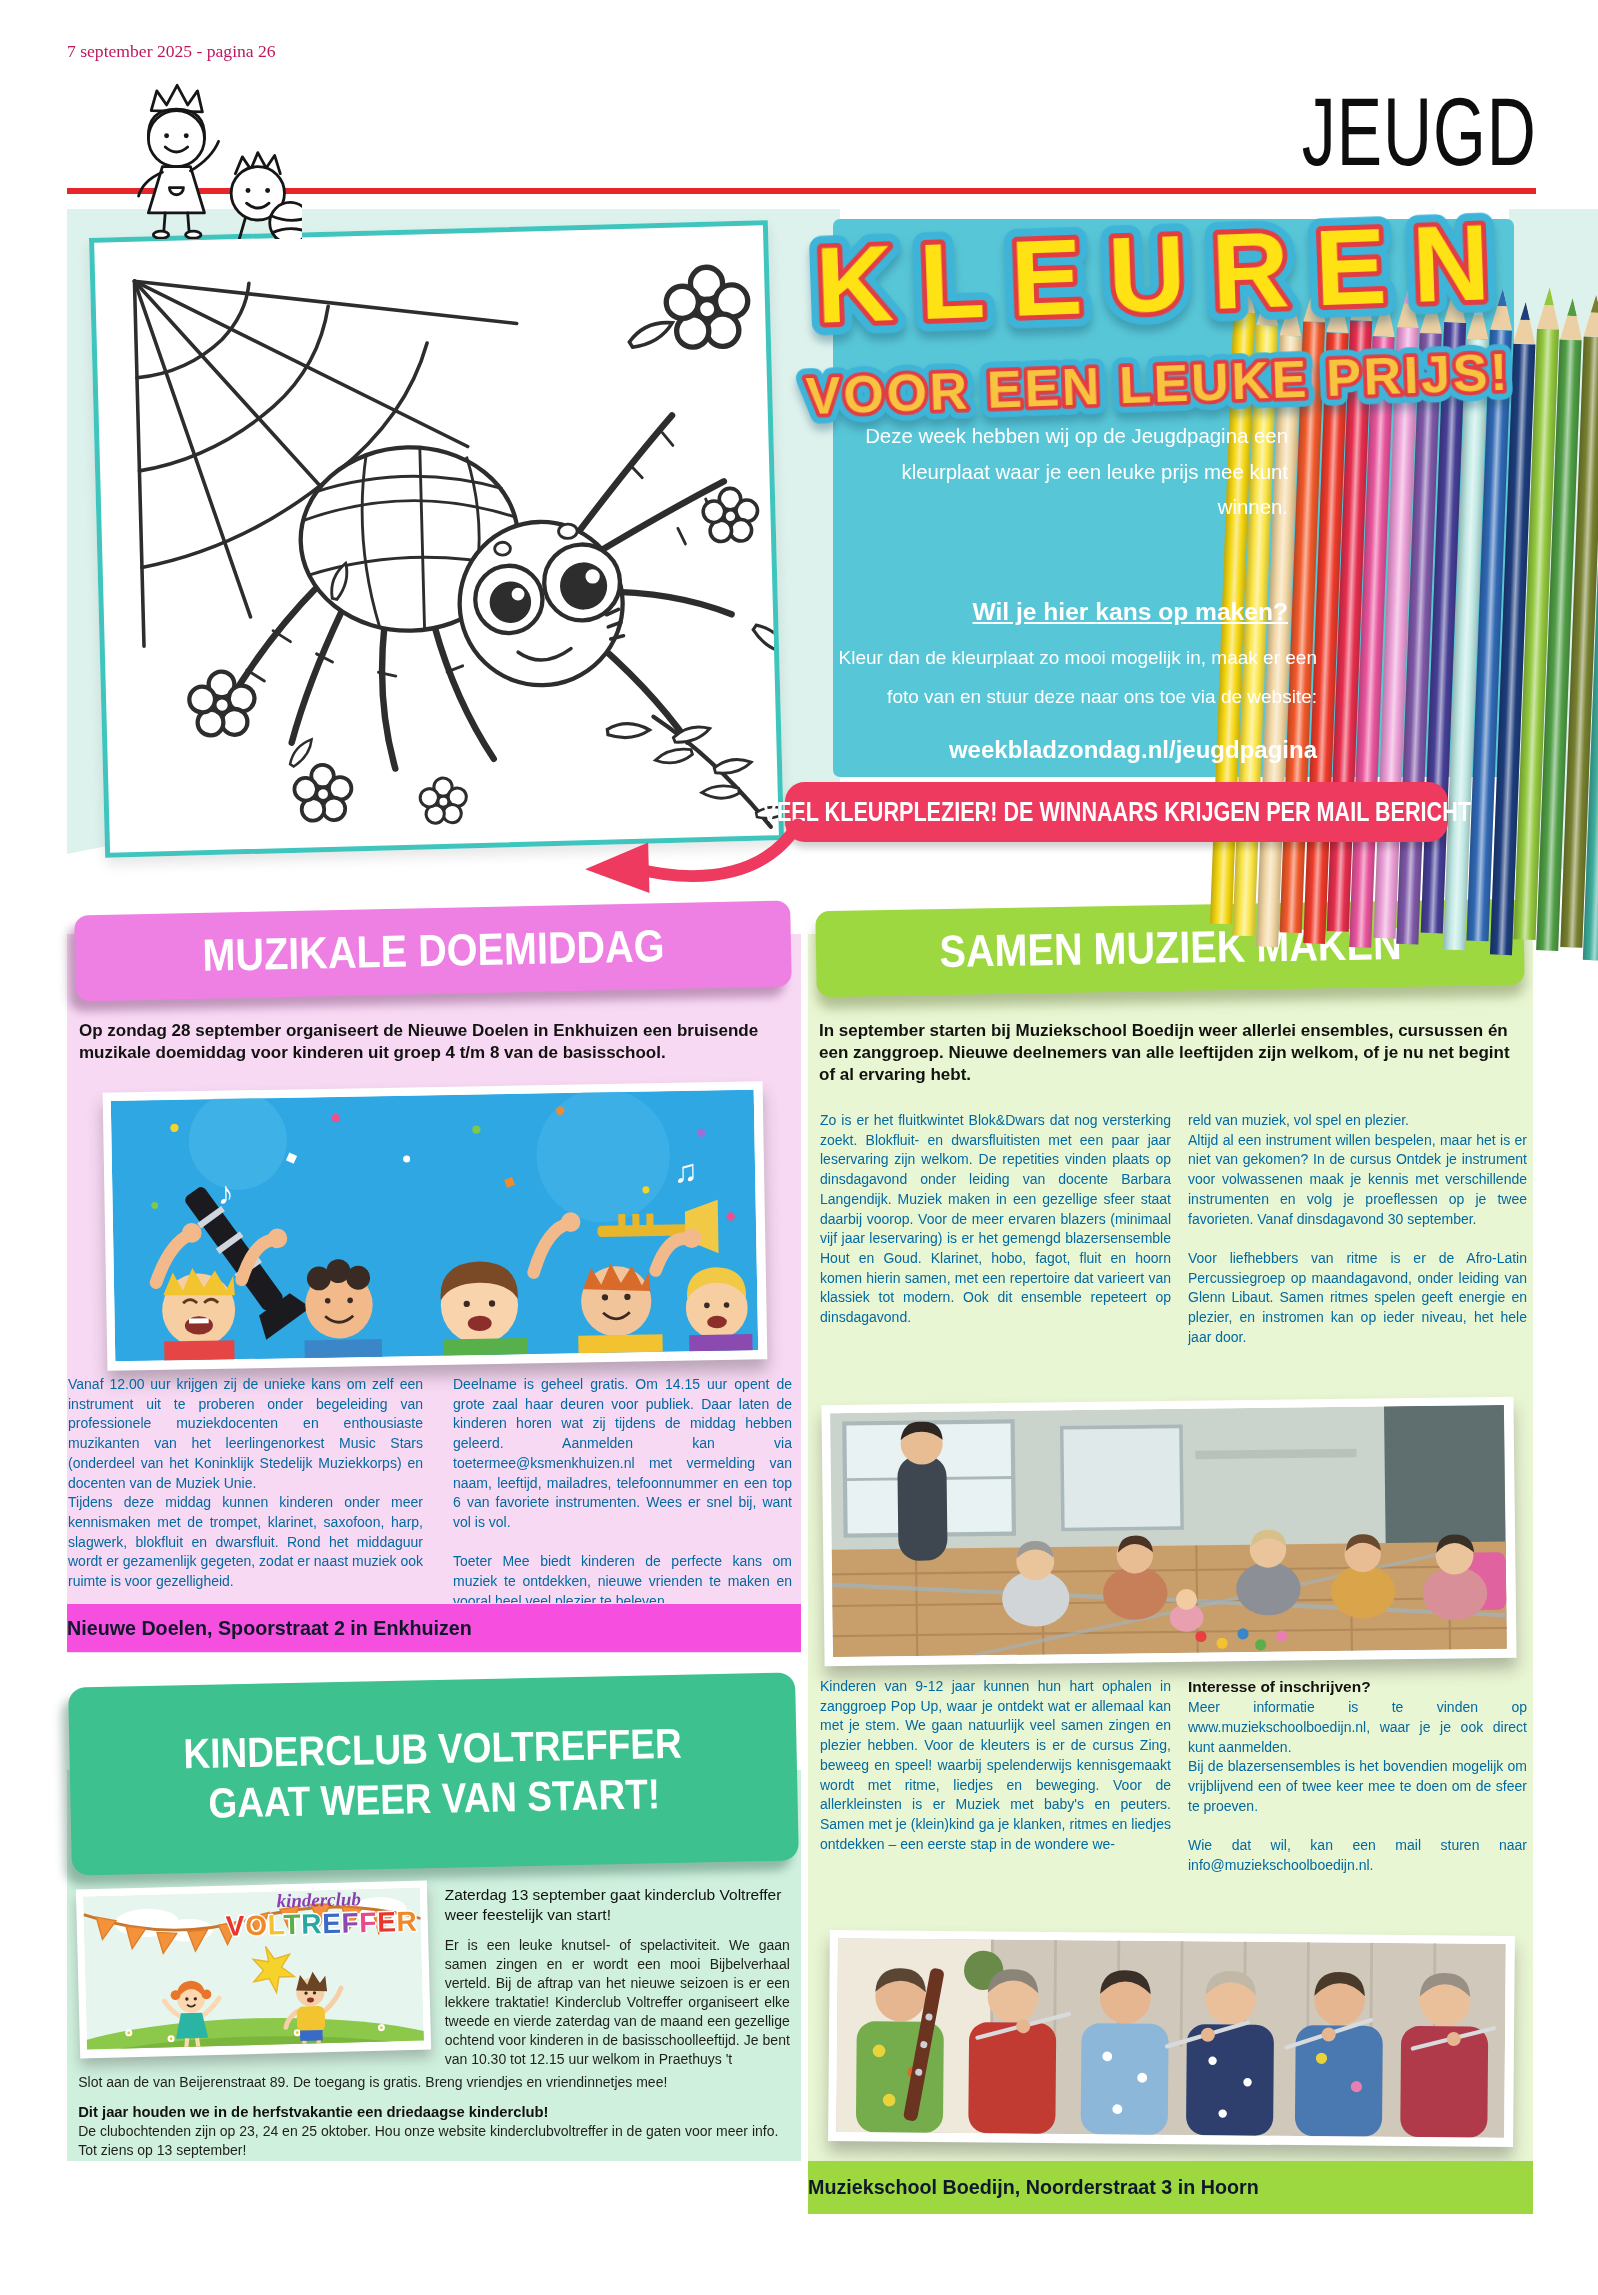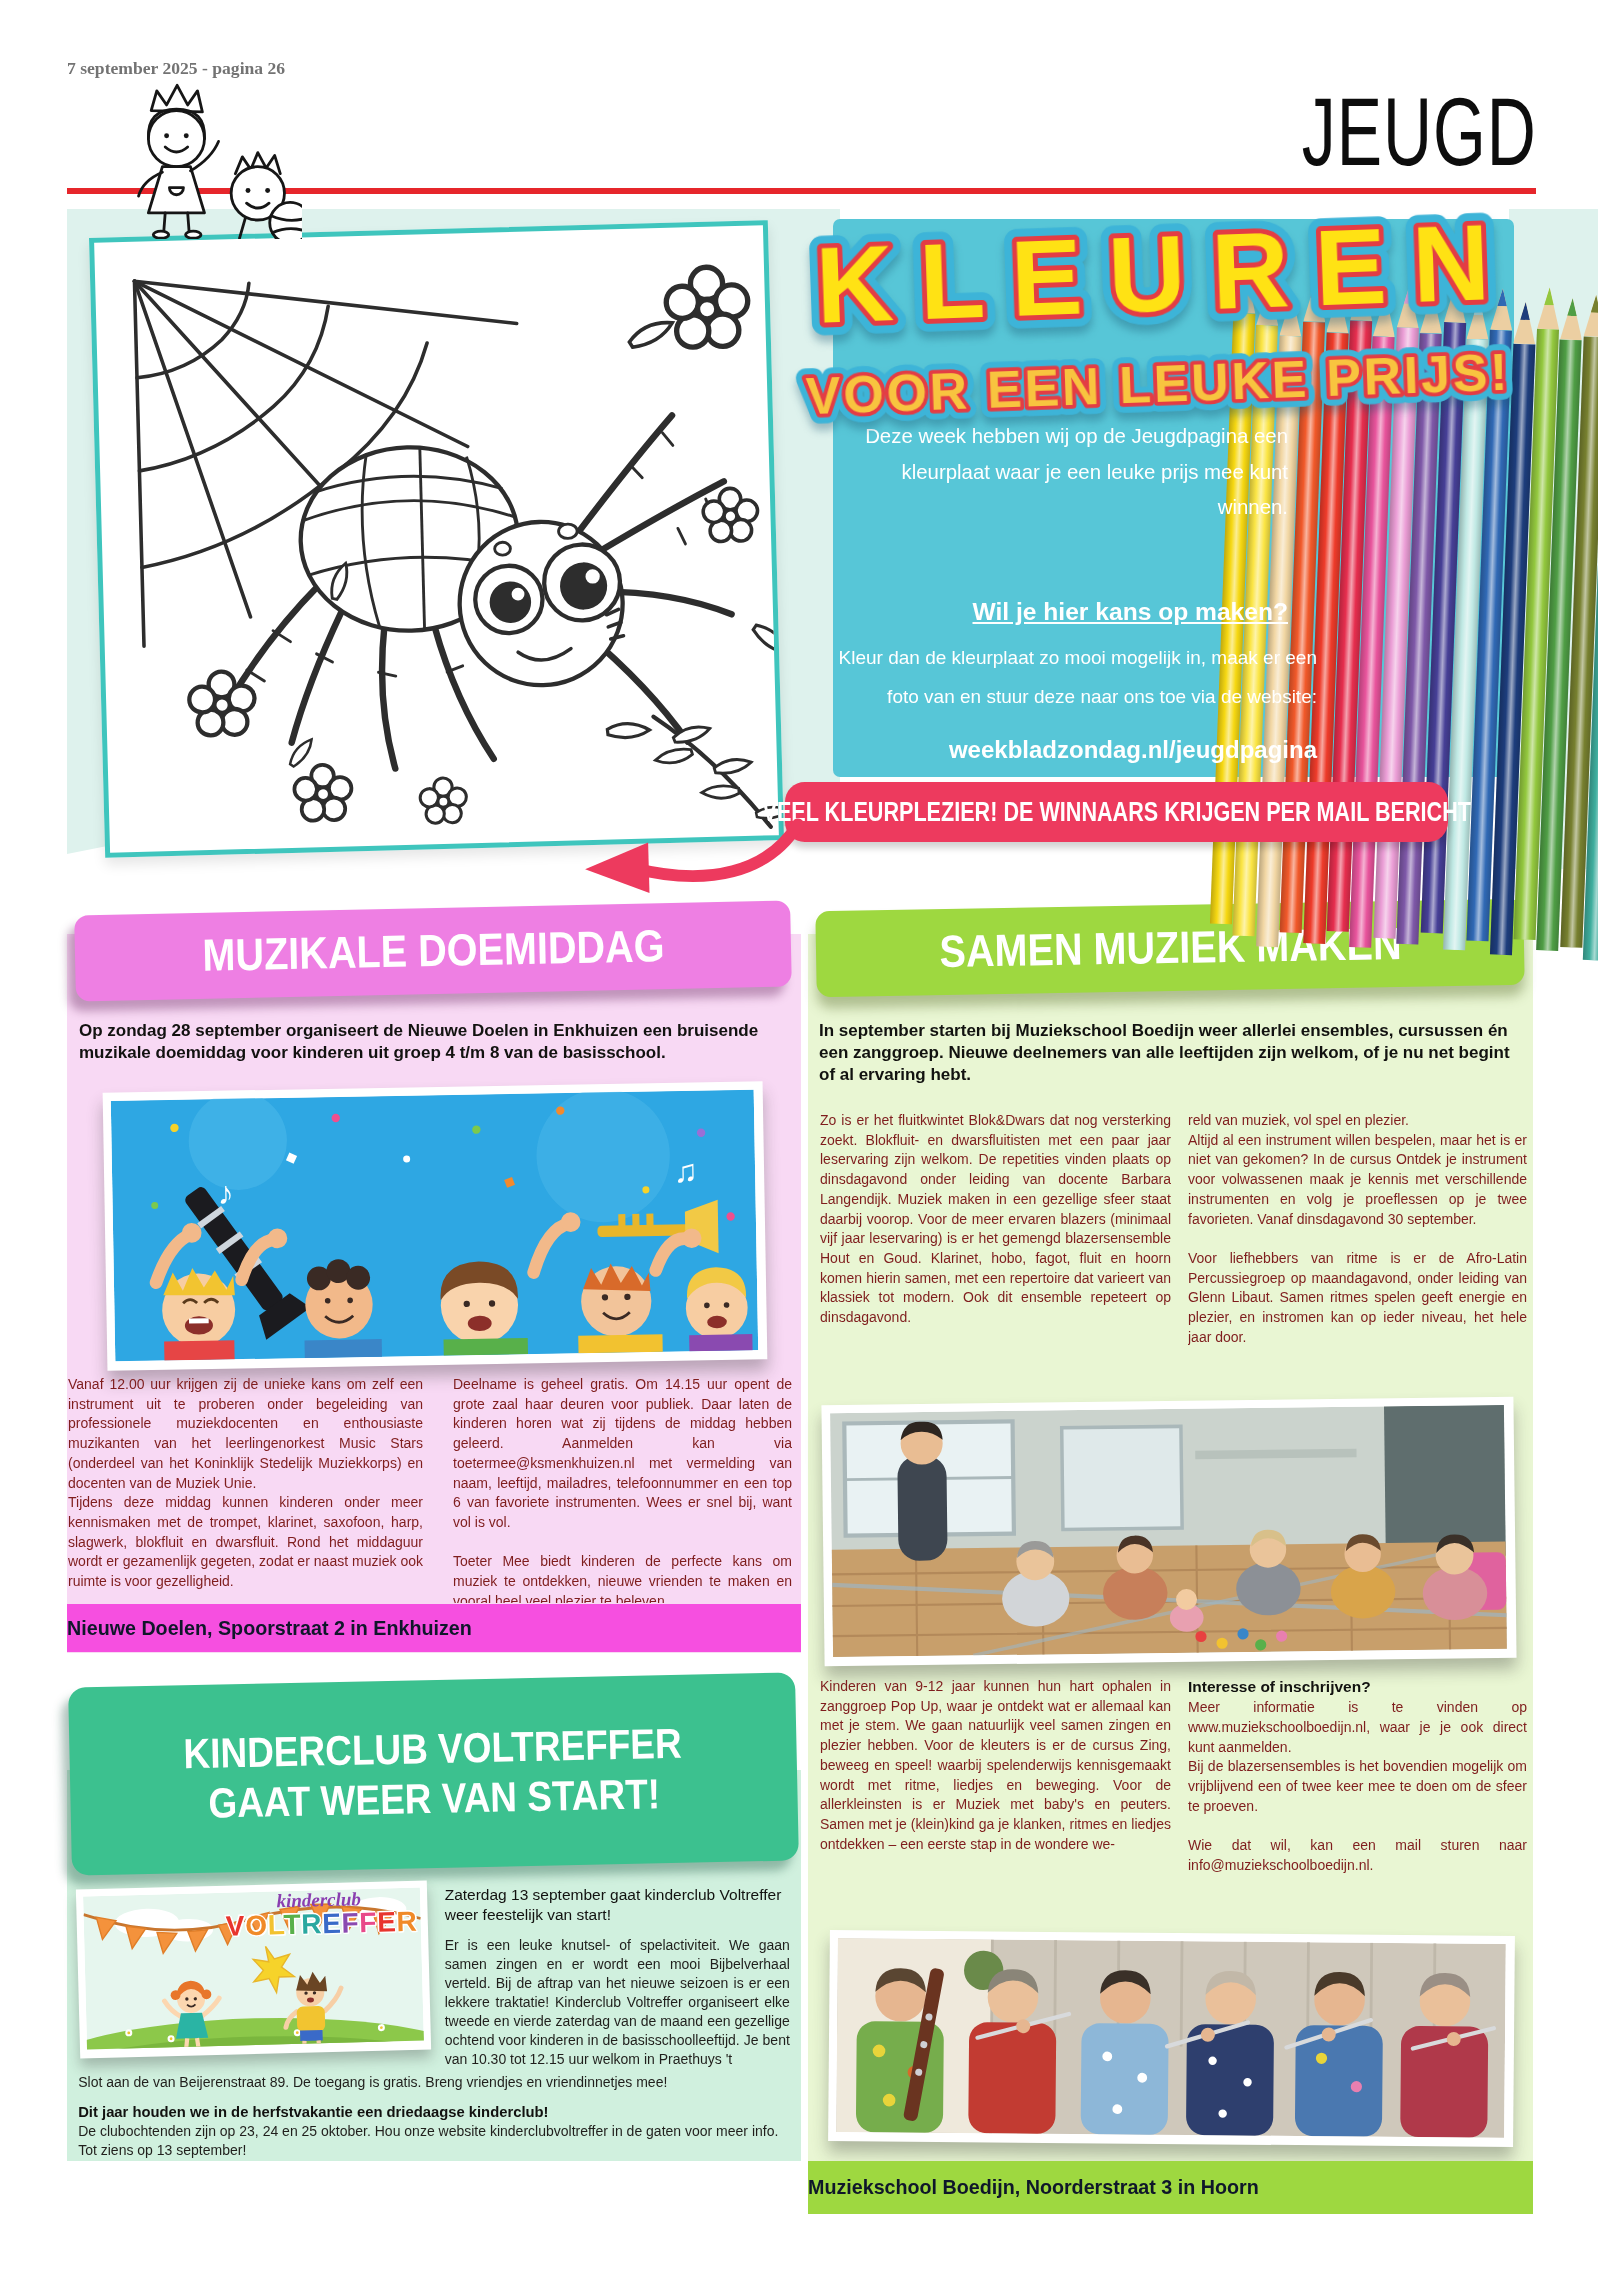--- a/index.html
+++ b/index.html
@@ -3,21 +3,21 @@
 <meta charset="utf-8">
 <style>
   html,body{margin:0;padding:0;background:#fff}
   #page{position:relative;width:1599px;height:2295px;background:#fff;overflow:hidden;
         font-family:"Liberation Sans",sans-serif;color:#1f1f1d}
   .abs{position:absolute}
   .cond{display:inline-block;transform:scaleX(.82);transform-origin:center}
   .barhead{position:absolute;display:flex;align-items:center;justify-content:center;
            color:#fff;font-weight:bold;text-align:center;border-radius:14px}
   .col{position:absolute;font-size:14px;line-height:19.7px;text-align:justify;
-       white-space:pre-line;color:#7f1d1d}
+       white-space:pre-line;color:#0369a1}
   .bold-intro{position:absolute;font-weight:bold;font-size:17px;line-height:22px;color:#121210}
   .footer-bar{position:absolute;display:flex;align-items:center;
               color:#0f172a;font-weight:bold;font-size:19.7px}
   .frame{position:absolute;background:#fff;box-shadow:0 11.2px 15.5px rgba(40,40,40,.3);padding:8.4px}
   .frame svg{display:block}
   .pencils{position:absolute;left:1235px;top:271px;width:407px;height:695px;display:flex;
            align-items:flex-start;transform:rotate(2.2deg);transform-origin:top left;z-index:2}
   .pencil{width:22px;margin-right:1.4px;height:653px;display:flex;flex-direction:column;flex:none}
   .ptip{width:22px;height:42px;background:#eccfa2;clip-path:polygon(50% 0,100% 100%,0 100%);
         position:relative;flex:none}
@@ -34,21 +34,21 @@
   .kc-logo .script{font-family:"Liberation Serif",serif;font-style:italic;font-weight:bold;
                    font-size:19px;color:#8a3fb0;display:block}
   .kc-logo .word{font-size:28px;font-weight:bold;letter-spacing:0.7px;display:block;margin-top:1.4px;
                  text-shadow:-1.4px 0 #fff,1.4px 0 #fff,0 -1.4px #fff,0 1.4px #fff,1.4px 1.4px #fff,-1.4px -1.4px #fff}
 </style>
 </head>
 <body>
 
 <div id="page">
 
-  <div class="abs" style="left:67px;top:58px;font-family:'Liberation Serif',serif;font-weight:bold;font-size:17.6px;color:#737373">7 september 2025 - pagina 26</div>
+  <div class="abs" style="left:67px;top:41px;font-family:'Liberation Serif',serif;font-weight:normal;font-size:17.6px;color:#be185d">7 september 2025 - pagina 26</div>
 
   <div class="abs" style="right:62px;top:83px;font-size:97px;line-height:1;font-weight:400;color:#0d0d0d;transform:scaleX(.7);transform-origin:right top;letter-spacing:1.4px">
     <span>JEUGD</span>
   </div>
 
   <div class="abs" style="left:67px;top:188px;width:1469px;height:6.3px;background:#e6262b"></div>
 
   <svg class="abs" style="left:67px;top:74px;z-index:2" width="235" height="165" viewBox="0 0 335 235">
     <g fill="#fff" stroke="#161616" stroke-width="4" stroke-linejoin="round" stroke-linecap="round">
       <path d="M120,52 L128,24 L142,44 L157,16 L172,44 L186,24 L193,54 Z"></path>

